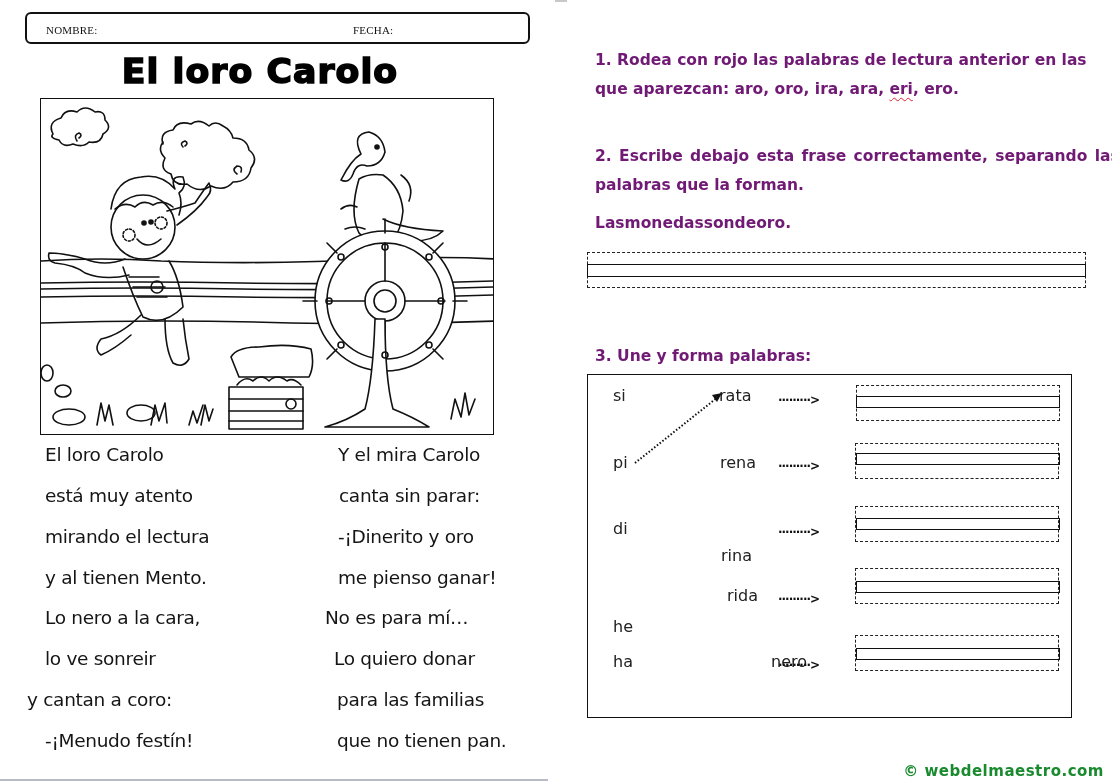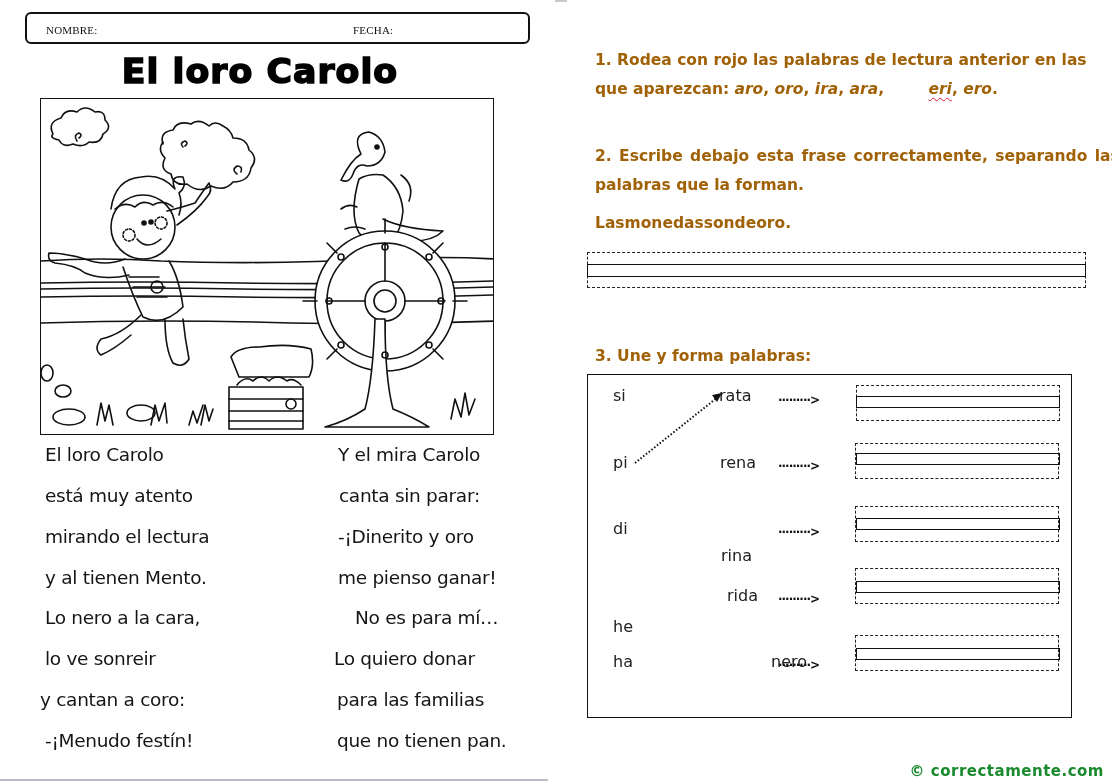--- a/index.html
+++ b/index.html
@@ -8,24 +8,24 @@
   
   .name-box { left:25px; top:12px; width:505px; height:32px; border:2px solid #111; border-radius:6px; box-sizing:border-box; }
   .name-box span { position:absolute; top:10px; font-family:"Liberation Serif", "DejaVu Serif", serif; font-size:11px; letter-spacing:0.2px; }
   .title { left:0; top:52px; width:520px; text-align:center; font-family:"DejaVu Sans", sans-serif; font-weight:900; font-size:33px; letter-spacing:1px; transform:scaleX(1.05); -webkit-text-stroke:1.5px #000; color:#000; line-height:40px; }
   .illustration { left:40px; top:98px; width:454px; height:337px; border:1.5px solid #111; box-sizing:border-box; overflow:hidden; }
   .poem { font-size:18.5px; line-height:20px; color:#151515; font-family:"DejaVu Sans", sans-serif; letter-spacing:-0.3px; }
   .poem-line { position:absolute; white-space:nowrap; }
   .footer-rule { left:0; top:779px; width:548px; height:2px; background:#b8bcc4; }
   .tick-mark { left:555px; top:0; width:12px; height:2px; background:#c8c8c8; }
   
-  .instr { font-family:"DejaVu Sans", sans-serif; font-size:15.5px; color:#a16207; white-space:nowrap; }
+  .instr { font-family:"DejaVu Sans", sans-serif; font-size:15.5px; color:#701a75; white-space:nowrap; }
   .bold { font-weight:bold; }
-  .it { font-style:italic; }
-  .squiggle { text-decoration: underline wavy #d23; text-underline-offset:3px; text-decoration-thickness:1px;margin-left:39px; }
+  .it { }
+  .squiggle { text-decoration: underline wavy #d23; text-underline-offset:3px; text-decoration-thickness:1px; }
   .write-box { left:587px; top:252px; width:499px; height:36px; border:1.5px dashed #222; box-sizing:border-box; }
   .write-line { left:587px; top:264px; width:499px; height:13px; border:1.5px solid #111; box-sizing:border-box; }
   .ex3-box { left:587px; top:374px; width:485px; height:344px; border:1.5px solid #111; box-sizing:border-box; }
   .syl { font-family:"DejaVu Sans", sans-serif; font-size:16px; color:#222; white-space:nowrap; }
   .arrow { font-family:"DejaVu Sans", sans-serif; font-size:12px; font-weight:bold; letter-spacing:-1px; color:#111; white-space:nowrap; }
   .ans-dash { position:absolute; width:204px; height:36px; border:1.3px dashed #222; box-sizing:border-box; }
   .ans-solid { position:absolute; width:204px; height:12px; border:1.5px solid #111; box-sizing:border-box; }
   .watermark { right:8px; top:762px; color:#1a8a2e; font-family:"DejaVu Sans", sans-serif; font-weight:bold; font-size:15px; letter-spacing:0.5px; white-space:nowrap; }
 </style>
 </head>
@@ -121,29 +121,29 @@
   </svg>
 </div>
 
 <div>
   <div class="abs poem poem-line" style="left:45px; top:445px">El loro Carolo</div>
   <div class="abs poem poem-line" style="left:45px; top:486px">está muy atento</div>
   <div class="abs poem poem-line" style="left:45px; top:527px">mirando el lectura</div>
   <div class="abs poem poem-line" style="left:45px; top:568px">y al tienen Mento.</div>
   <div class="abs poem poem-line" style="left:45px; top:608px">Lo nero a la cara,</div>
   <div class="abs poem poem-line" style="left:45px; top:649px">lo ve sonreir</div>
-  <div class="abs poem poem-line" style="left:40px; top:690px">y cantan a coro:</div>
+  <div class="abs poem poem-line" style="left:27px; top:690px">y cantan a coro:</div>
   <div class="abs poem poem-line" style="left:45px; top:731px">-¡Menudo festín!</div>
 </div>
 <div>
   <div class="abs poem poem-line" style="left:338px; top:445px">Y el mira Carolo</div>
   <div class="abs poem poem-line" style="left:339px; top:486px">canta sin parar:</div>
   <div class="abs poem poem-line" style="left:338px; top:527px">-¡Dinerito y oro</div>
   <div class="abs poem poem-line" style="left:338px; top:568px">me pienso ganar!</div>
-  <div class="abs poem poem-line" style="left:355px; top:608px">No es para mí…</div>
+  <div class="abs poem poem-line" style="left:325px; top:608px">No es para mí…</div>
   <div class="abs poem poem-line" style="left:334px; top:649px">Lo quiero donar</div>
   <div class="abs poem poem-line" style="left:337px; top:690px">para las familias</div>
   <div class="abs poem poem-line" style="left:337px; top:731px">que no tienen pan.</div>
 </div>
 
 <div class="abs footer-rule"></div>
 <div class="abs tick-mark"></div>
 
 <div class="abs instr bold" style="left:595px; top:51px">
   <span>1.</span>
@@ -199,13 +199,13 @@
   <div class="abs arrow" style="left:778px; top:658px">·········&gt;</div>
   <div class="ans-dash" style="left:855px; top:635px"></div>
   <div class="ans-solid" style="left:856px; top:648px"></div>
 </div>
 
 <svg class="abs" style="left:630px; top:385px" width="100" height="85">
   <line x1="5" y1="78" x2="88" y2="12" stroke="#111" stroke-width="2" stroke-dasharray="1.5 2"></line>
   <path d="M82 10 L92 8 L87 17 z" fill="#111"></path>
 </svg>
 
-<div class="abs watermark">© correctamente.com</div>
+<div class="abs watermark">© webdelmaestro.com</div>
 
 </body></html>

